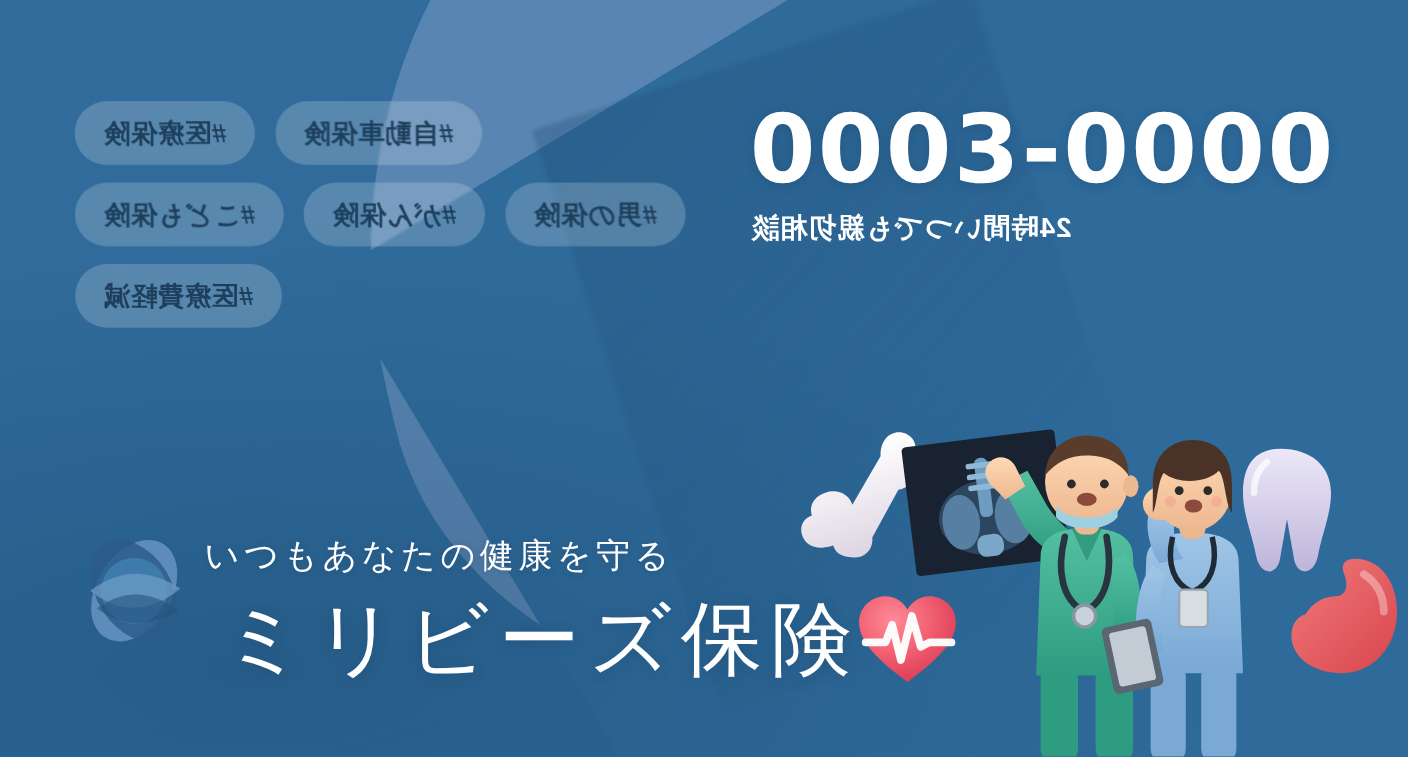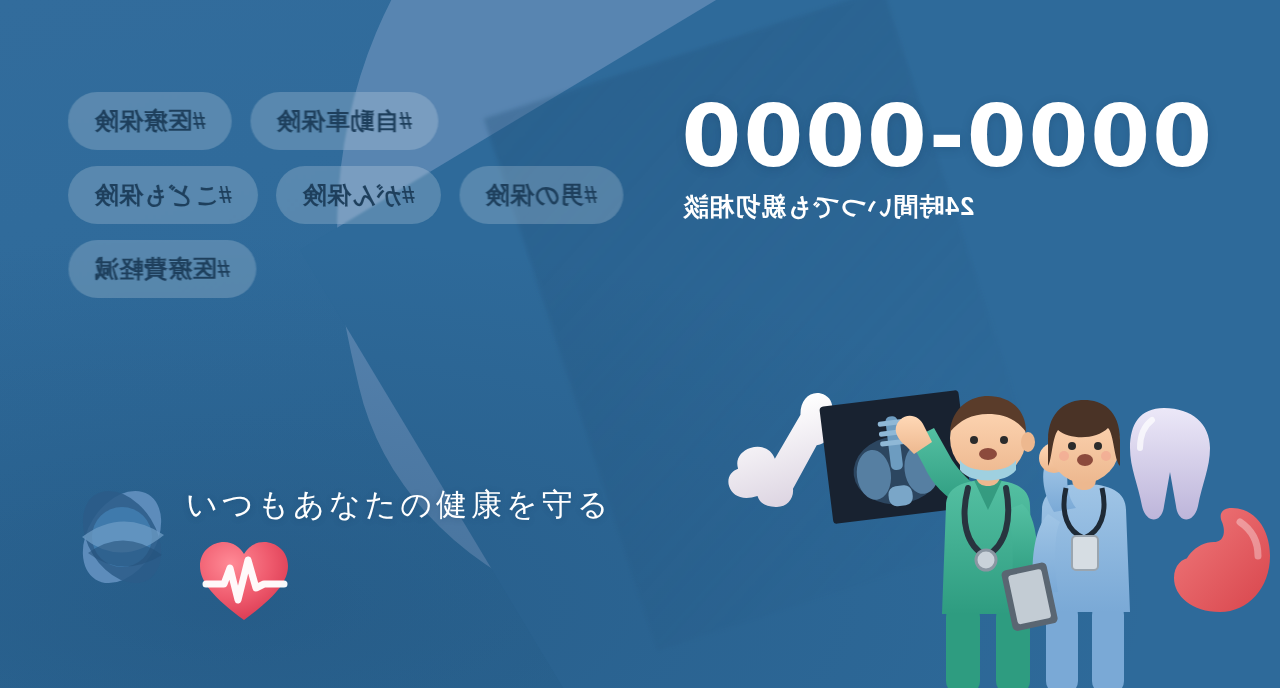--- a/index.html
+++ b/index.html
@@ -209,21 +209,21 @@
   <div class="tags">
     <div class="tag">#医療保険</div>
     <div class="tag">#自動車保険</div>
     <div class="tag">#こども保険</div>
     <div class="tag">#がん保険</div>
     <div class="tag">#男の保険</div>
     <div class="tag">#医療費軽減</div>
   </div>
 
   <div class="phone-block">
-    <div class="phone-number">0000-0000</div>
+    <div class="phone-number">0003-0000</div>
     <div class="phone-caption">24時間いつでも親切相談</div>
   </div>
 
   <div class="logo">
     <svg viewBox="0 0 108 108" width="108" height="108" aria-hidden="true">
       <defs>
         <clipPath id="logoClip">
             <circle cx="54" cy="54" r="52"></circle>
           </clipPath>
       </defs>
@@ -233,20 +233,21 @@
         <ellipse cx="54" cy="54" rx="30" ry="30" fill="#3f7aac"></ellipse>
         <path d="M14 54 Q54 24 96 52 Q54 86 14 54 Z" fill="#6d9cc6" opacity="0.75"></path>
         <path d="M20 70 Q56 44 94 72 Q54 96 20 70 Z" fill="#24527c" opacity="0.6"></path>
       </g>
     </svg>
   </div>
 
   <div class="headline">
     <div class="headline-sub">いつもあなたの健康を守る</div>
     <div class="headline-main">
+      <span>ミリビーズ保険</span>
       <span class="heart-pulse">
         <svg viewBox="0 0 96 86" width="96" height="86" aria-hidden="true">
           <defs>
             <radialGradient id="hg" cx="35%" cy="28%" r="80%">
               <stop offset="0%" stop-color="#ff8a96"></stop>
               <stop offset="55%" stop-color="#ef5b6e"></stop>
               <stop offset="100%" stop-color="#d8374f"></stop>
             </radialGradient>
           </defs>
           <path d="M48 82 C18 60 4 44 4 28 C4 13 16 4 28 4 C37 4 44 9 48 16 C52 9 59 4 68 4 C80 4 92 13 92 28 C92 44 78 60 48 82 Z" fill="url(#hg)"></path>

